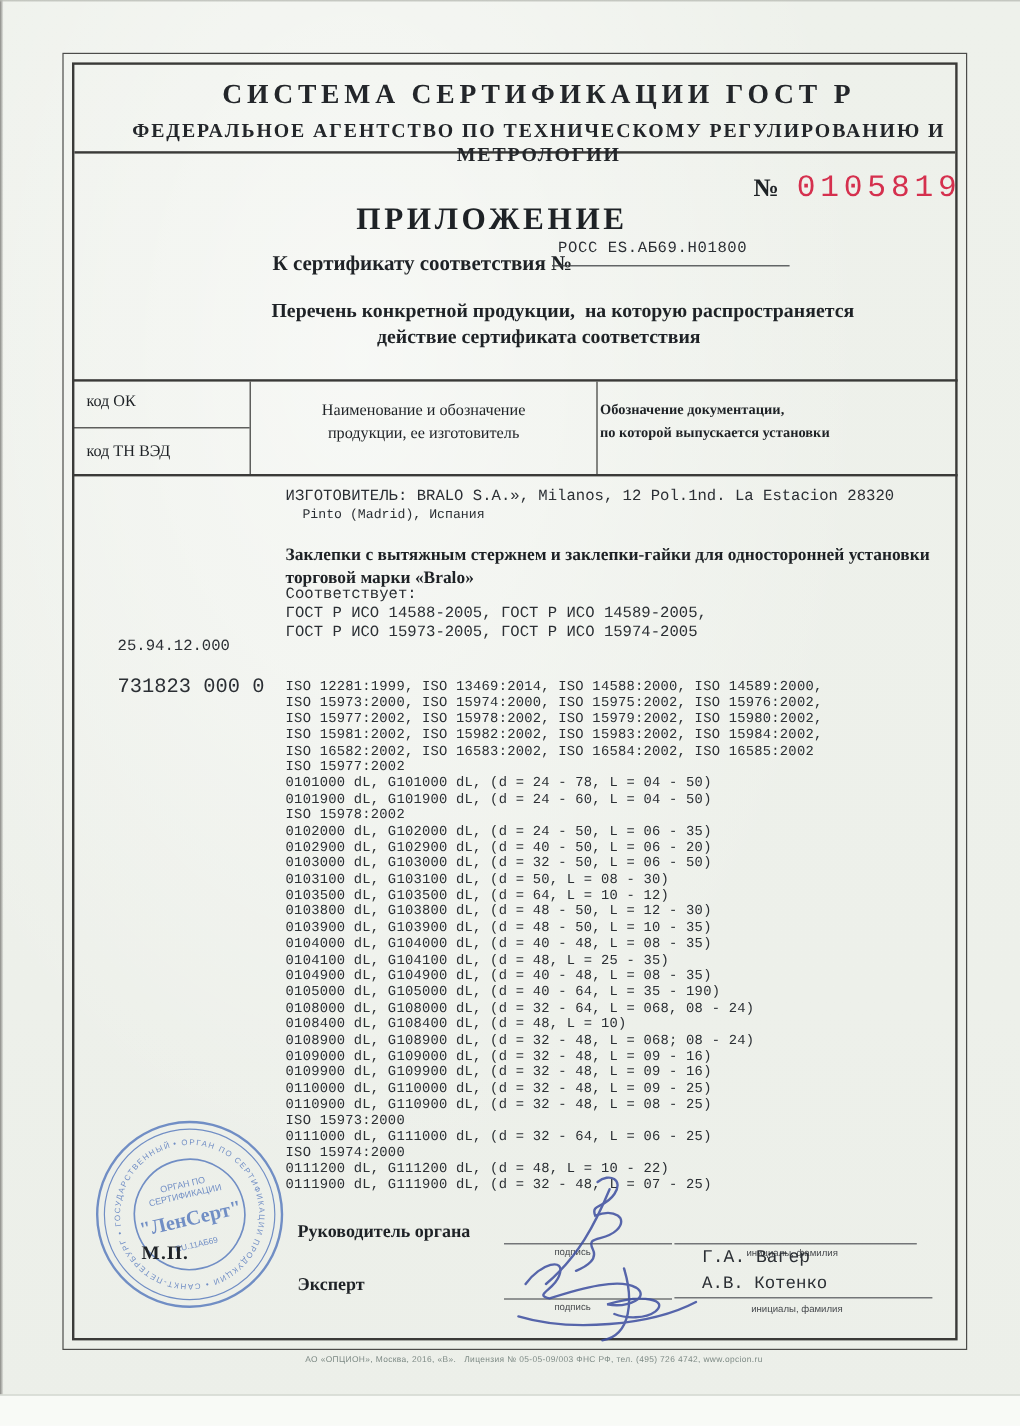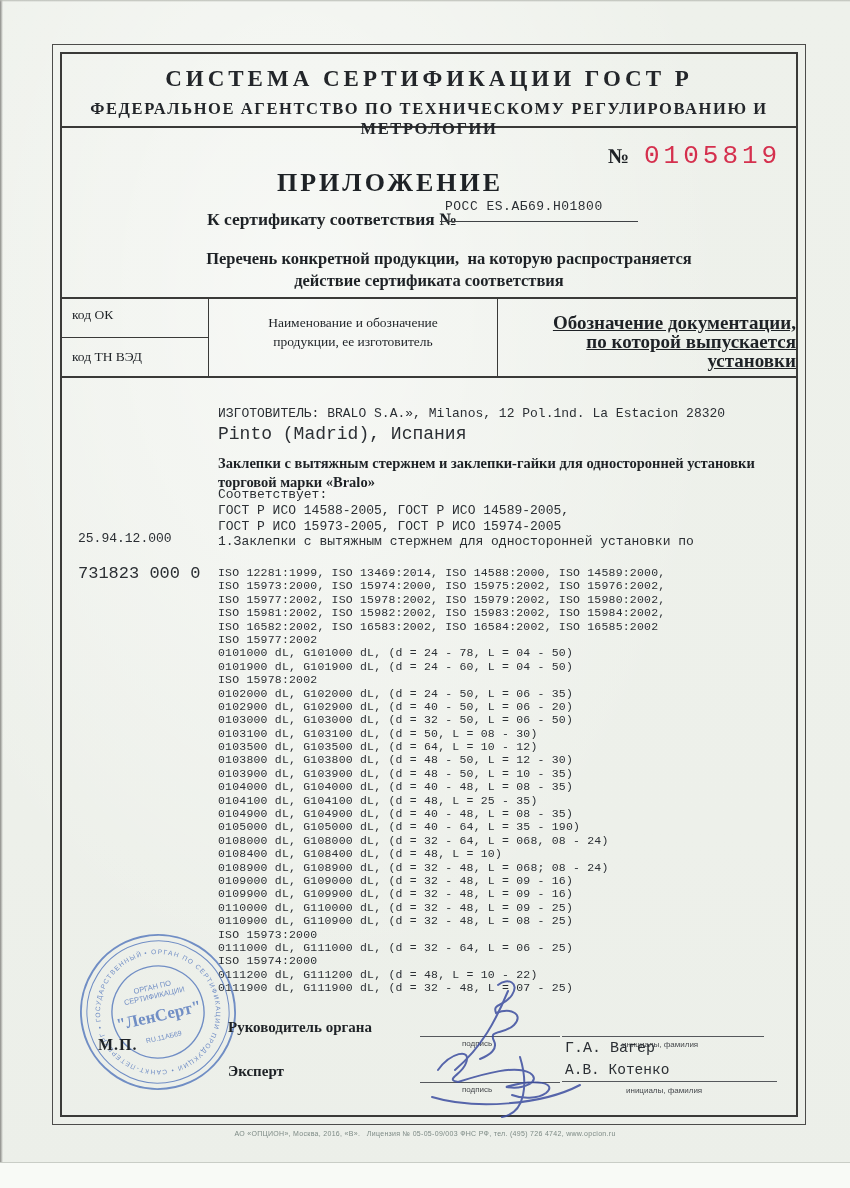--- a/index.html
+++ b/index.html
@@ -18,53 +18,53 @@
     color:#1e2226;
   }
   .scan-edge-left{position:absolute;left:0;top:0;width:3px;height:1165px;background:linear-gradient(90deg,#8a8a86,rgba(138,138,134,0));}
   .scan-edge-top{position:absolute;left:0;top:0;width:100%;height:2px;background:linear-gradient(180deg,#b9bcb5,rgba(185,188,181,0));}
   .scan-band-bottom{position:absolute;left:0;top:1162px;width:100%;height:26px;background:#f8faf6;border-top:1px solid #c9cdc6;}
 
   .outer-border{position:absolute;left:52px;top:44px;width:754px;height:1081px;border:1.5px solid #4c4c4a;}
   .inner-border{position:absolute;left:60px;top:52px;width:738px;height:1065px;border:2px solid #3a3a38;}
   .header-rule{position:absolute;left:62px;top:126px;width:734px;height:0;border-bottom:2px solid #3a3a38;}
 
-  .abs{position:absolute;}
+  .abs{position:absolute;margin-left:20px;}
   .center-block{left:60px;width:738px;text-align:center;}
   .serif-b{font-family:"Liberation Serif", serif;font-weight:700;}
   .mono{font-family:"Liberation Mono","DejaVu Sans Mono", monospace;color:#2b2f34;white-space:pre;}
 
   .main-title{top:66px;font-size:23px;letter-spacing:4px;color:#23262a;}
   .sub-title{top:99px;font-size:16.5px;letter-spacing:1.6px;color:#23262a;}
 
   .form-no-prefix{left:608px;top:144px;font-size:21px;}
   .form-no-digits{left:644px;top:141px;font-size:26px;letter-spacing:4px;color:var(--number-red);font-weight:400;}
 
   .appendix-title{left:40px;width:700px;text-align:center;top:168px;font-size:26px;letter-spacing:3px;}
   .cert-label{left:207px;top:209px;font-size:17.5px;}
   .cert-number{left:445px;top:199px;font-size:13px;letter-spacing:.5px;}
   .cert-underline{left:440px;top:221px;width:198px;border-bottom:1.2px solid #3f4245;}
 
   .desc1{top:249px;font-size:16.5px;white-space:pre;padding-left:40px;}
   .desc2{top:271px;font-size:16.5px;}
 
-  .table{position:absolute;left:60px;top:297px;width:738px;height:81px;border-top:2px solid #3a3a38;border-bottom:2px solid #3a3a38;}
+  .table{position:absolute;left:60px;top:316px;width:738px;height:81px;border-top:2px solid #3a3a38;border-bottom:2px solid #3a3a38;}
   .table .v1{position:absolute;left:148px;top:0;height:100%;border-left:1.5px solid #3a3a38;}
   .table .v2{position:absolute;left:437px;top:0;height:100%;border-left:1.5px solid #3a3a38;}
   .table .h-split{position:absolute;left:0;top:38px;width:148px;border-top:1.5px solid #3a3a38;}
   .table .c1a{position:absolute;left:12px;top:8px;font-size:13.5px;}
   .table .c1b{position:absolute;left:12px;top:50px;font-size:13.5px;}
   .table .c2{position:absolute;left:150px;width:286px;top:14px;text-align:center;font-size:13.5px;font-weight:400;line-height:19px;}
-  .table .c3{position:absolute;left:440px;width:296px;top:14px;text-align:right;font-size:19px;font-weight:700;line-height:19px;text-decoration:underline;}
+  .table .c3{position:absolute;left:440px;width:296px;top:14px;text-align:left;font-size:12px;font-weight:700;line-height:19px;}
 
   .ok-code{left:78px;top:531px;font-size:13px;}
   .tnved-code{left:78px;top:564px;font-size:17px;}
 
   .m-line1{left:218px;top:406px;font-size:13px;}
-  .m-line2{left:218px;top:424px;font-size:18px;}
+  .m-line2{left:232px;top:424px;font-size:11px;}
   .p-line1{left:218px;top:455px;font-size:14.5px;color:#1d2125;}
   .p-line2{left:218px;top:474px;font-size:14.5px;color:#1d2125;}
   .conforms{left:218px;top:487px;font-size:13px;}
   .gost1{left:218px;top:503px;font-size:13px;}
   .gost2{left:218px;top:519px;font-size:13px;}
   .item-line{left:218px;top:534px;font-size:13px;}
 
   .spec-block{left:218px;top:566px;font-size:11.5px;letter-spacing:.2px;}
   .spec-block .line{height:13.4px;line-height:13.4px;white-space:pre;}
 
@@ -135,21 +135,20 @@
   <div class="abs mono ok-code">25.94.12.000</div>
   <div class="abs mono tnved-code">731823 000 0</div>
 
   <div class="abs mono m-line1">ИЗГОТОВИТЕЛЬ: BRALO S.A.», Milanos, 12 Pol.1nd. La Estacion 28320</div>
   <div class="abs mono m-line2">Pinto (Madrid), Испания</div>
   <div class="abs serif-b p-line1">Заклепки с вытяжным стержнем и заклепки-гайки для односторонней установки</div>
   <div class="abs serif-b p-line2">торговой марки «Bralo»</div>
   <div class="abs mono conforms">Соответствует:</div>
   <div class="abs mono gost1">ГОСТ Р ИСО 14588-2005, ГОСТ Р ИСО 14589-2005,</div>
   <div class="abs mono gost2">ГОСТ Р ИСО 15973-2005, ГОСТ Р ИСО 15974-2005</div>
-  <div class="abs mono item-line">1.Заклепки с вытяжным стержнем для односторонней установки по</div>
 
   <div class="abs mono spec-block"><div class="line">ISO 12281:1999, ISO 13469:2014, ISO 14588:2000, ISO 14589:2000,</div><div class="line">ISO 15973:2000, ISO 15974:2000, ISO 15975:2002, ISO 15976:2002,</div><div class="line">ISO 15977:2002, ISO 15978:2002, ISO 15979:2002, ISO 15980:2002,</div><div class="line">ISO 15981:2002, ISO 15982:2002, ISO 15983:2002, ISO 15984:2002,</div><div class="line">ISO 16582:2002, ISO 16583:2002, ISO 16584:2002, ISO 16585:2002</div><div class="line">ISO 15977:2002</div><div class="line">0101000 dL, G101000 dL, (d = 24 - 78, L = 04 - 50)</div><div class="line">0101900 dL, G101900 dL, (d = 24 - 60, L = 04 - 50)</div><div class="line">ISO 15978:2002</div><div class="line">0102000 dL, G102000 dL, (d = 24 - 50, L = 06 - 35)</div><div class="line">0102900 dL, G102900 dL, (d = 40 - 50, L = 06 - 20)</div><div class="line">0103000 dL, G103000 dL, (d = 32 - 50, L = 06 - 50)</div><div class="line">0103100 dL, G103100 dL, (d = 50, L = 08 - 30)</div><div class="line">0103500 dL, G103500 dL, (d = 64, L = 10 - 12)</div><div class="line">0103800 dL, G103800 dL, (d = 48 - 50, L = 12 - 30)</div><div class="line">0103900 dL, G103900 dL, (d = 48 - 50, L = 10 - 35)</div><div class="line">0104000 dL, G104000 dL, (d = 40 - 48, L = 08 - 35)</div><div class="line">0104100 dL, G104100 dL, (d = 48, L = 25 - 35)</div><div class="line">0104900 dL, G104900 dL, (d = 40 - 48, L = 08 - 35)</div><div class="line">0105000 dL, G105000 dL, (d = 40 - 64, L = 35 - 190)</div><div class="line">0108000 dL, G108000 dL, (d = 32 - 64, L = 068, 08 - 24)</div><div class="line">0108400 dL, G108400 dL, (d = 48, L = 10)</div><div class="line">0108900 dL, G108900 dL, (d = 32 - 48, L = 068; 08 - 24)</div><div class="line">0109000 dL, G109000 dL, (d = 32 - 48, L = 09 - 16)</div><div class="line">0109900 dL, G109900 dL, (d = 32 - 48, L = 09 - 16)</div><div class="line">0110000 dL, G110000 dL, (d = 32 - 48, L = 09 - 25)</div><div class="line">0110900 dL, G110900 dL, (d = 32 - 48, L = 08 - 25)</div><div class="line">ISO 15973:2000</div><div class="line">0111000 dL, G111000 dL, (d = 32 - 64, L = 06 - 25)</div><div class="line">ISO 15974:2000</div><div class="line">0111200 dL, G111200 dL, (d = 48, L = 10 - 22)</div><div class="line">0111900 dL, G111900 dL, (d = 32 - 48, L = 07 - 25)</div></div>
 
   <svg class="stamp" viewBox="0 0 170 170">
     <g fill="none" stroke="var(--stamp-blue)">
       <circle cx="85" cy="85" r="77" stroke-width="2"></circle>
       <circle cx="85" cy="85" r="71" stroke-width="1"></circle>
       <circle cx="85" cy="85" r="46" stroke-width="1.4"></circle>
     </g>
     <defs>

